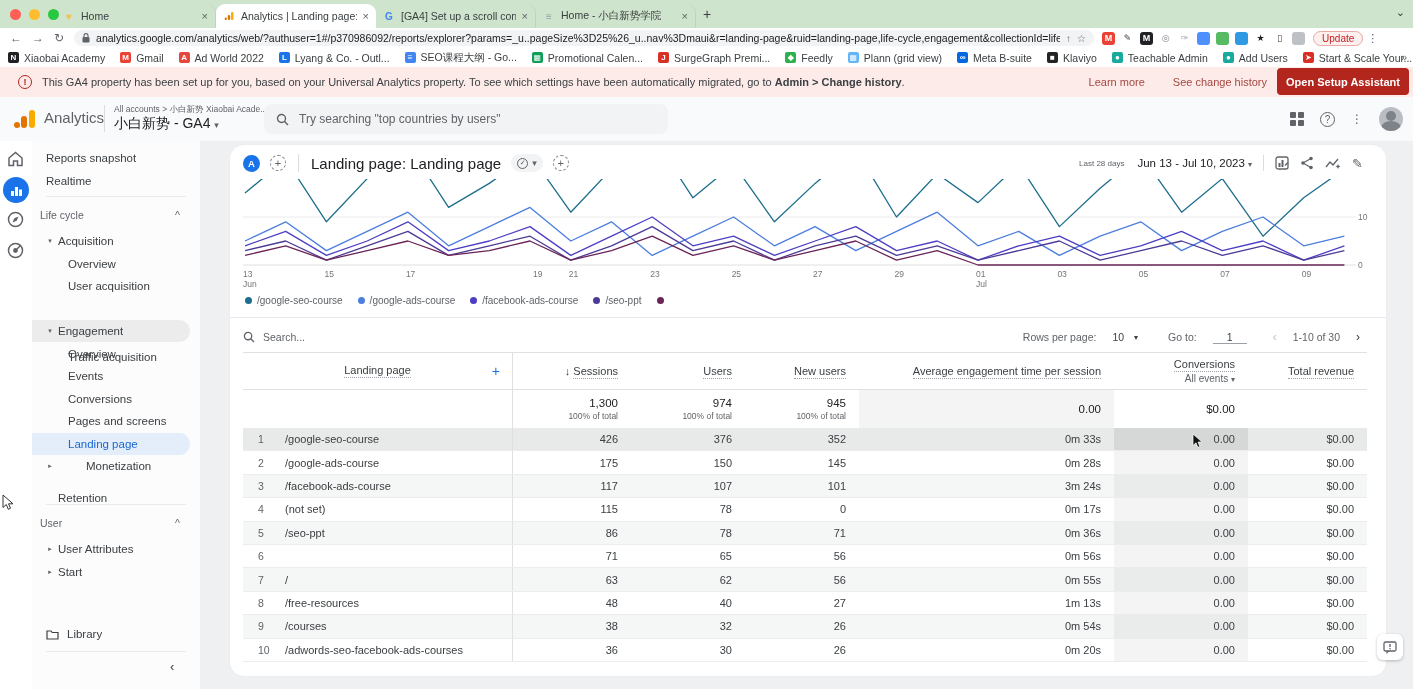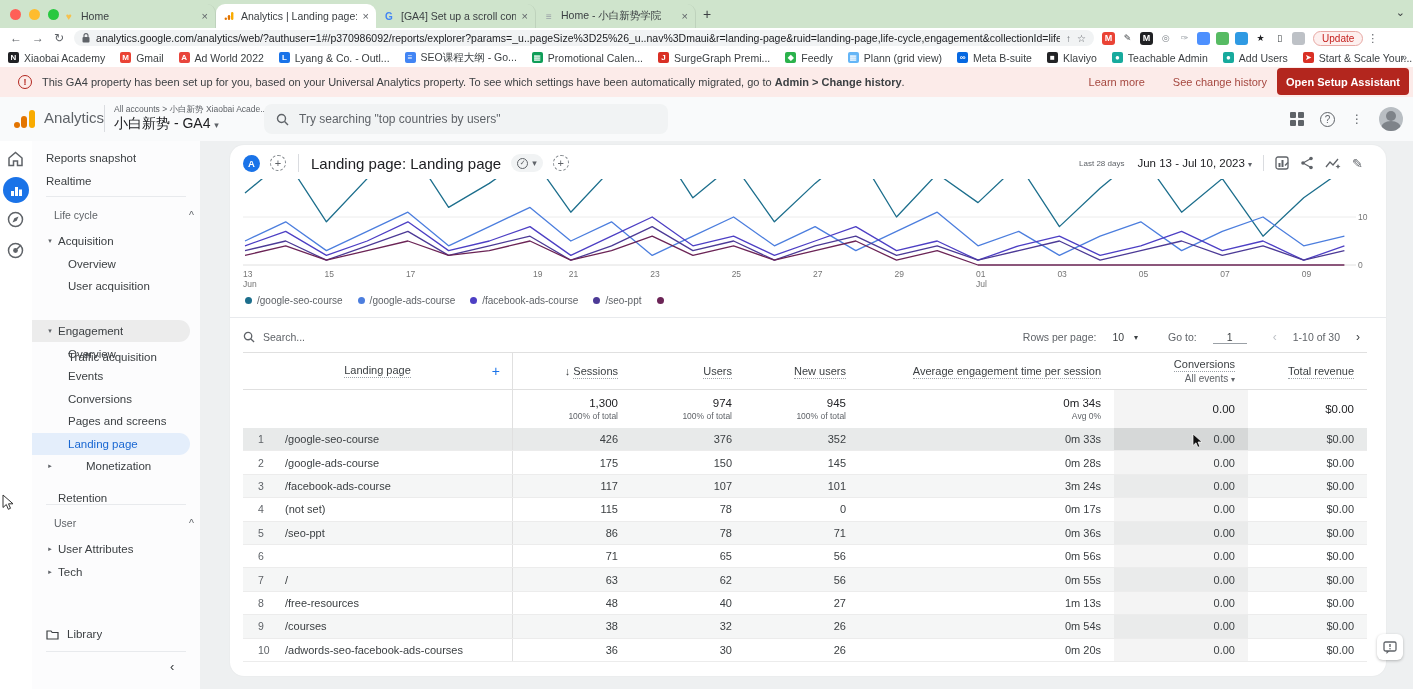--- a/index.html
+++ b/index.html
@@ -63,21 +63,21 @@
   #rail { left:0; top:141px; width:32px; height:548px; background:#fff; }
   .railicon { position:absolute; left:7px; color:#5f6368; }
   #railreports { left:3px; width:26px; height:26px; background:#1a73e8; border-radius:50%; display:flex; align-items:center; justify-content:center; }
 
   #sidebar { left:32px; top:141px; width:168px; height:548px; background:#fcfcfd; font-size:11.5px; color:#3c4043; }
   .sitem { position:absolute; left:0; width:158px; height:22px; display:flex; align-items:center; border-radius:0 11px 11px 0; }
   .sitem .lbl { white-space:nowrap; overflow:hidden; }
   .sitem.hover { background:#ececec; }
   .sitem.selected { background:#e4eefb; color:#1967d2; }
   .sdivider { position:absolute; left:14px; width:140px; height:1px; background:#e8eaed; }
-  .ssection { position:absolute; left:22px; font-size:10.5px; color:#5f6368; width:140px; display:flex; justify-content:space-between; }
+  .ssection { position:absolute; left:8px; font-size:10.5px; color:#5f6368; width:140px; display:flex; justify-content:space-between; }
   .sarrow { font-size:7px; color:#5f6368; width:16px; text-align:center; }
   #collapse { position:absolute; left:138px; top:518px; font-size:13px; color:#3c4043; }
 
   
   #card { left:230px; top:145px; width:1156px; height:531px; background:#fff; border-radius:14px; box-shadow:0 0 2px rgba(0,0,0,.06); }
 
   #rpthead { position:absolute; left:13px; top:6px; width:1130px; height:24px; display:flex; align-items:center; }
   #abadge { width:17px; height:17px; border-radius:50%; background:#1a73e8; color:#fff; font-size:9.5px; font-weight:bold; display:flex; align-items:center; justify-content:center; }
   .addcirc { width:16px; height:16px; border:1px dashed #80868b; border-radius:50%; color:#5f6368; font-size:11px; display:flex; align-items:center; justify-content:center; margin-left:10px; }
   #rptdiv { width:1px; height:18px; background:#dadce0; margin:0 12px; }
@@ -381,21 +381,21 @@
     <div class="ssection" style="top: 376px;">
       <span>User</span>
       <span>^</span>
     </div>
     <div class="sitem" style="top: 397px; padding-left: 10px;">
       <span class="sarrow">▸</span>
       <span class="lbl">User Attributes</span>
     </div>
     <div class="sitem" style="top: 419.5px; padding-left: 10px;">
       <span class="sarrow">▸</span>
-      <span class="lbl">Tech</span>
+      <span class="lbl">Start</span>
     </div>
     <div class="sitem" style="top: 482px; padding-left: 14px; gap: 8px;">
       <svg width="13" height="11" viewBox="0 0 13 11">
         <path d="M1 2 h4 l1.2 1.5 H12 v6.5 H1 Z" fill="none" stroke="#3c4043" stroke-width="1.2"></path>
       </svg>
       <span class="lbl">Library</span>
     </div>
     <div class="sdivider" style="top: 510px;"></div>
     <div id="collapse">‹</div>
   </div>
@@ -522,21 +522,20 @@
       <div><span class="hl">Average engagement time per session</span></div>
       <div style="align-self:start;padding-top:5px"><span class="hl">Conversions</span><span class="subhdr"><span>All events</span> <span style="font-size:8px">▾</span></span></div>
       <div><span class="hl">Total revenue</span></div>
     </div>
 
     <div class="trow" id="totals">
       <div class="dimcell"></div>
       <div><span class="val">1,300</span><span class="sub">100% of total</span></div>
       <div><span class="val">974</span><span class="sub">100% of total</span></div>
       <div><span class="val">945</span><span class="sub">100% of total</span></div>
-      <div><span class="val">0m 34s</span><span class="sub">Avg 0%</span></div>
       <div class="shade" style="padding-right:13px">
           <span class="val">0.00</span>
         </div>
       <div><span class="val">$0.00</span></div>
     </div>
 
     <div id="tbody">
         <div class="trow drow hoverrow">
           <div class="dimcell">
             <span class="idx">1</span>

